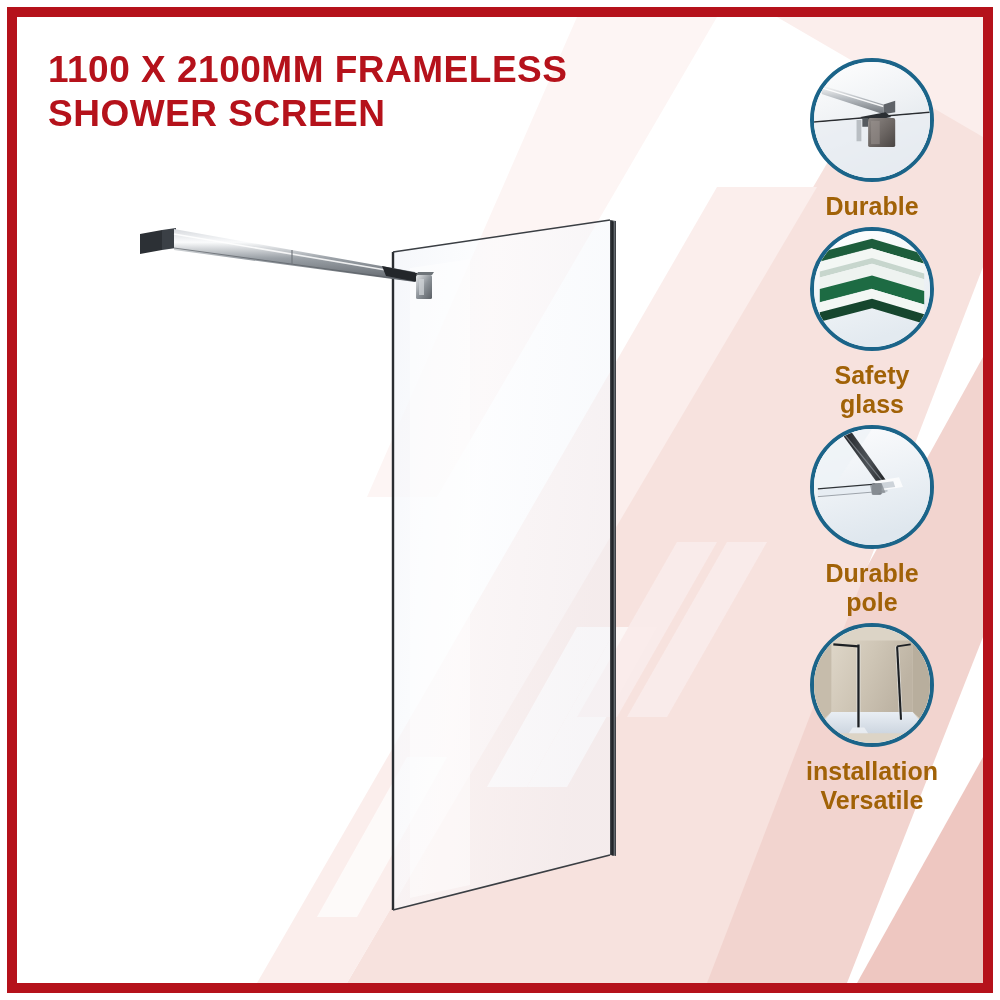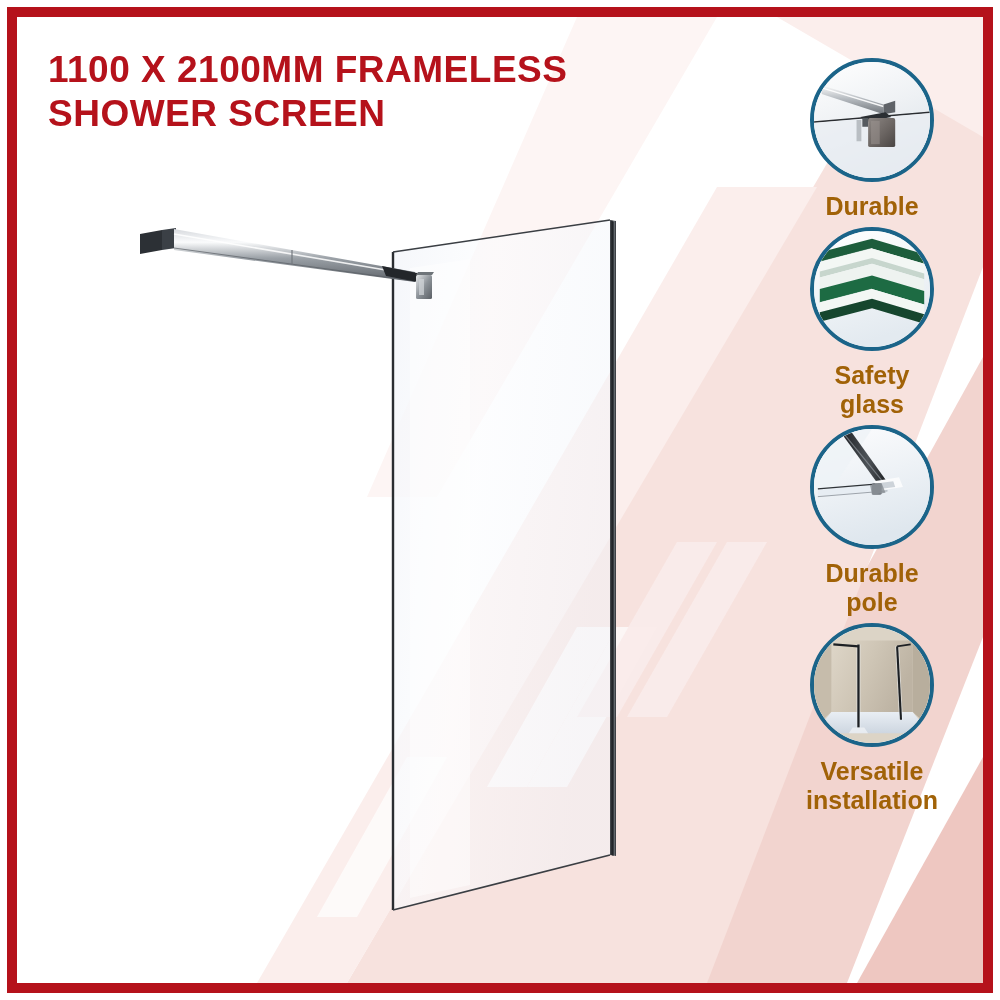--- a/index.html
+++ b/index.html
@@ -356,22 +356,22 @@
 
           <polygon points="84,20 88,20 92,96 88,96" fill="#f2f6fa" opacity="0.55"></polygon>
           <line x1="86" y1="20" x2="90" y2="96" stroke="#1d2024" stroke-width="2.2"></line>
 
           <line x1="86" y1="20" x2="100" y2="18" stroke="#1d2024" stroke-width="2"></line>
 
           <polygon points="40,104 52,104 56,110 36,110" fill="#ffffff" opacity="0.5"></polygon>
         </svg>
       </div>
       <div class="feature-label">
+        <span class="lab-line">installation</span>
         <span class="lab-line">Versatile</span>
-        <span class="lab-line">installation</span>
       </div>
     </div>
 
   </div>
 
   <div class="frame-border"></div>
 
 </div>
 
 </body></html>

